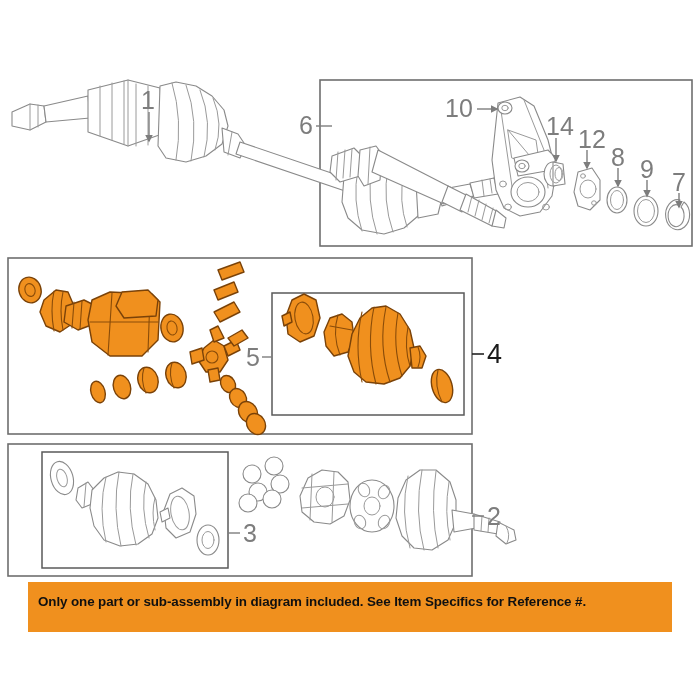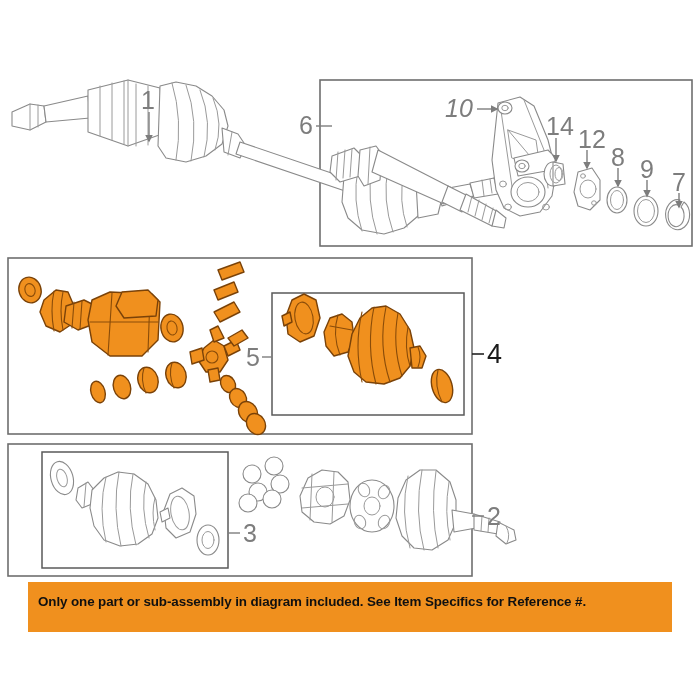--- a/index.html
+++ b/index.html
@@ -418,21 +418,21 @@
       <path class="leader" d="M228 533 L240 533"></path>
     </g>
 
     <g>
       <path class="leader" d="M472 516 L484 516"></path>
     </g>
   </svg>
 
   <div class="callout" style="left:141px; top:88px;">1</div>
   <div class="callout" style="left:299px; top:113px;">6</div>
-  <div class="callout" style="left:445px; top:96px;font-style:italic;">10</div>
+  <div class="callout" style="left:445px; top:96px;">10</div>
   <div class="callout" style="left:546px; top:114px;">14</div>
   <div class="callout" style="left:578px; top:127px;">12</div>
   <div class="callout" style="left:611px; top:145px;">8</div>
   <div class="callout" style="left:640px; top:157px;">9</div>
   <div class="callout" style="left:672px; top:170px;">7</div>
   <div class="callout" style="left:246px; top:345px;">5</div>
   <div class="callout dark" style="left:487px; top:341px; font-size:27px;">4</div>
   <div class="callout" style="left:243px; top:521px;">3</div>
   <div class="callout" style="left:487px; top:504px;">2</div>
 

